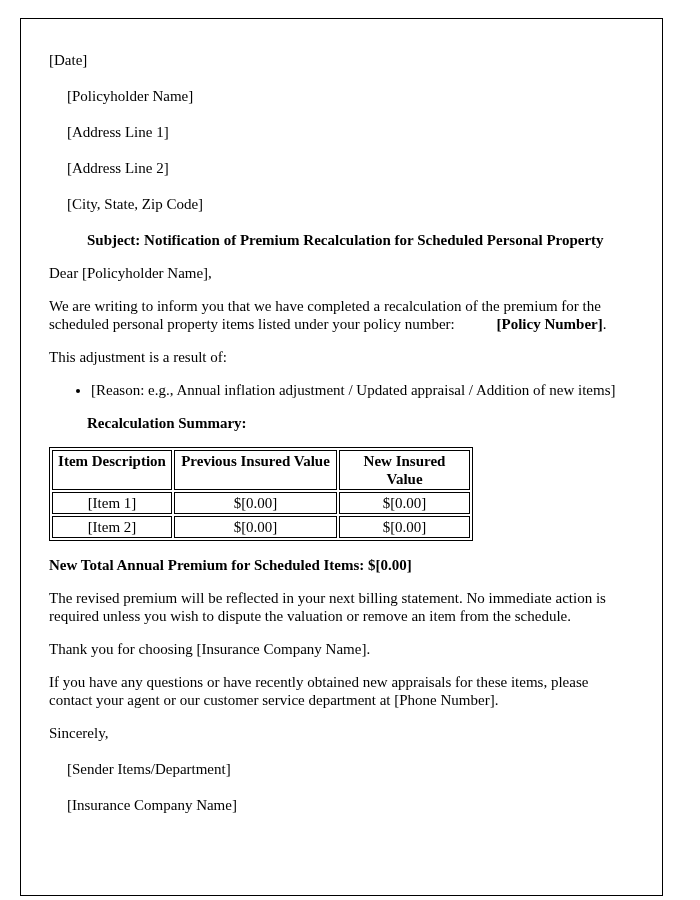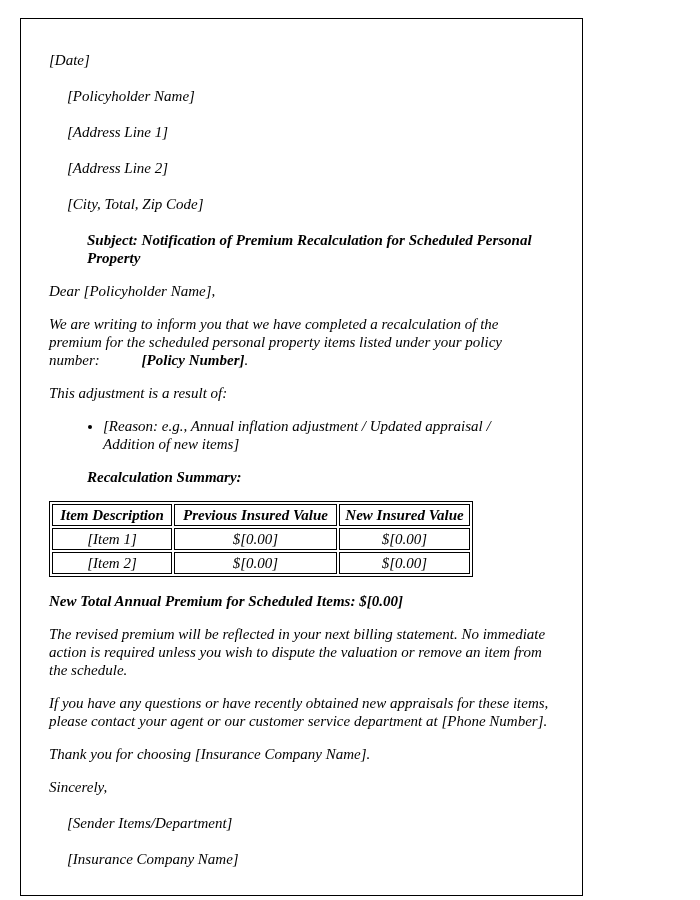--- a/index.html
+++ b/index.html
@@ -11,38 +11,37 @@
     background: #ffffff;
     font-family: "Liberation Serif", "DejaVu Serif", serif;
     font-size: 15px;
     line-height: 18px;
     color: #000000;
   }
   .page {
     position: absolute;
     top: 18px;
     left: 20px;
-    width: 563px;
+    width: 643px;
     height: 878px;
     border: 1px solid #000000;
     padding: 32px 28px 30px 28px;
     overflow: hidden;
-    font-style: italic;
   }
   p { margin: 15px 0; }
   p.first { margin-top: 0; }
   .addr-block p, .sig-block p { margin: 18px; }
   .addr-block { margin: 15px 0; }
   .sig-block { margin: 15px 0 0 0; }
   .bold { font-weight: bold; margin-left: 38px; }
   ul.reason-list {
     margin: 15px 0;
     padding-left: 42px;
   }
-  ul.reason-list li { margin: 12px; }
+  ul.reason-list li { margin: 0; }
   table.recalc-table {
     border: 1px solid #000000;
     border-spacing: 2px;
     border-collapse: separate;
     margin: 15px 0;
   }
   table.recalc-table th,
   table.recalc-table td {
     border: 1px solid #000000;
     padding: 1px 4px;
@@ -61,21 +60,21 @@
 <body>
 
 <div class="page">
 
   <p class="first">[Date]</p>
 
   <div class="addr-block">
     <p>[Policyholder Name]</p>
     <p>[Address Line 1]</p>
     <p>[Address Line 2]</p>
-    <p>[City, Total, Zip Code]</p>
+    <p>[City, State, Zip Code]</p>
   </div>
 
   <p class="bold">Subject: Notification of Premium Recalculation for Scheduled Personal Property</p>
 
   <p>Dear [Policyholder Name],</p>
 
   <p><span>We are writing to inform you that we have completed a recalculation of the premium for the scheduled personal property items listed under your policy number: </span><span class="bold">[Policy Number]</span><span>.</span></p>
 
   <p>This adjustment is a result of:</p>
 
@@ -106,23 +105,23 @@
       </tr>
     </tbody>
   </table>
 
   <div class="totals">
     <p class="bold">New Total Annual Premium for Scheduled Items: $[0.00]</p>
   </div>
 
   <p>The revised premium will be reflected in your next billing statement. No immediate action is required unless you wish to dispute the valuation or remove an item from the schedule.</p>
 
+  <p>Thank you for choosing [Insurance Company Name].</p>
+
   <p>If you have any questions or have recently obtained new appraisals for these items, please contact your agent or our customer service department at [Phone Number].</p>
-
-  <p>Thank you for choosing [Insurance Company Name].</p>
 
   <p>Sincerely,</p>
 
   <div class="sig-block">
     <p>[Sender Items/Department]</p>
     <p>[Insurance Company Name]</p>
   </div>
 
 </div>
 

